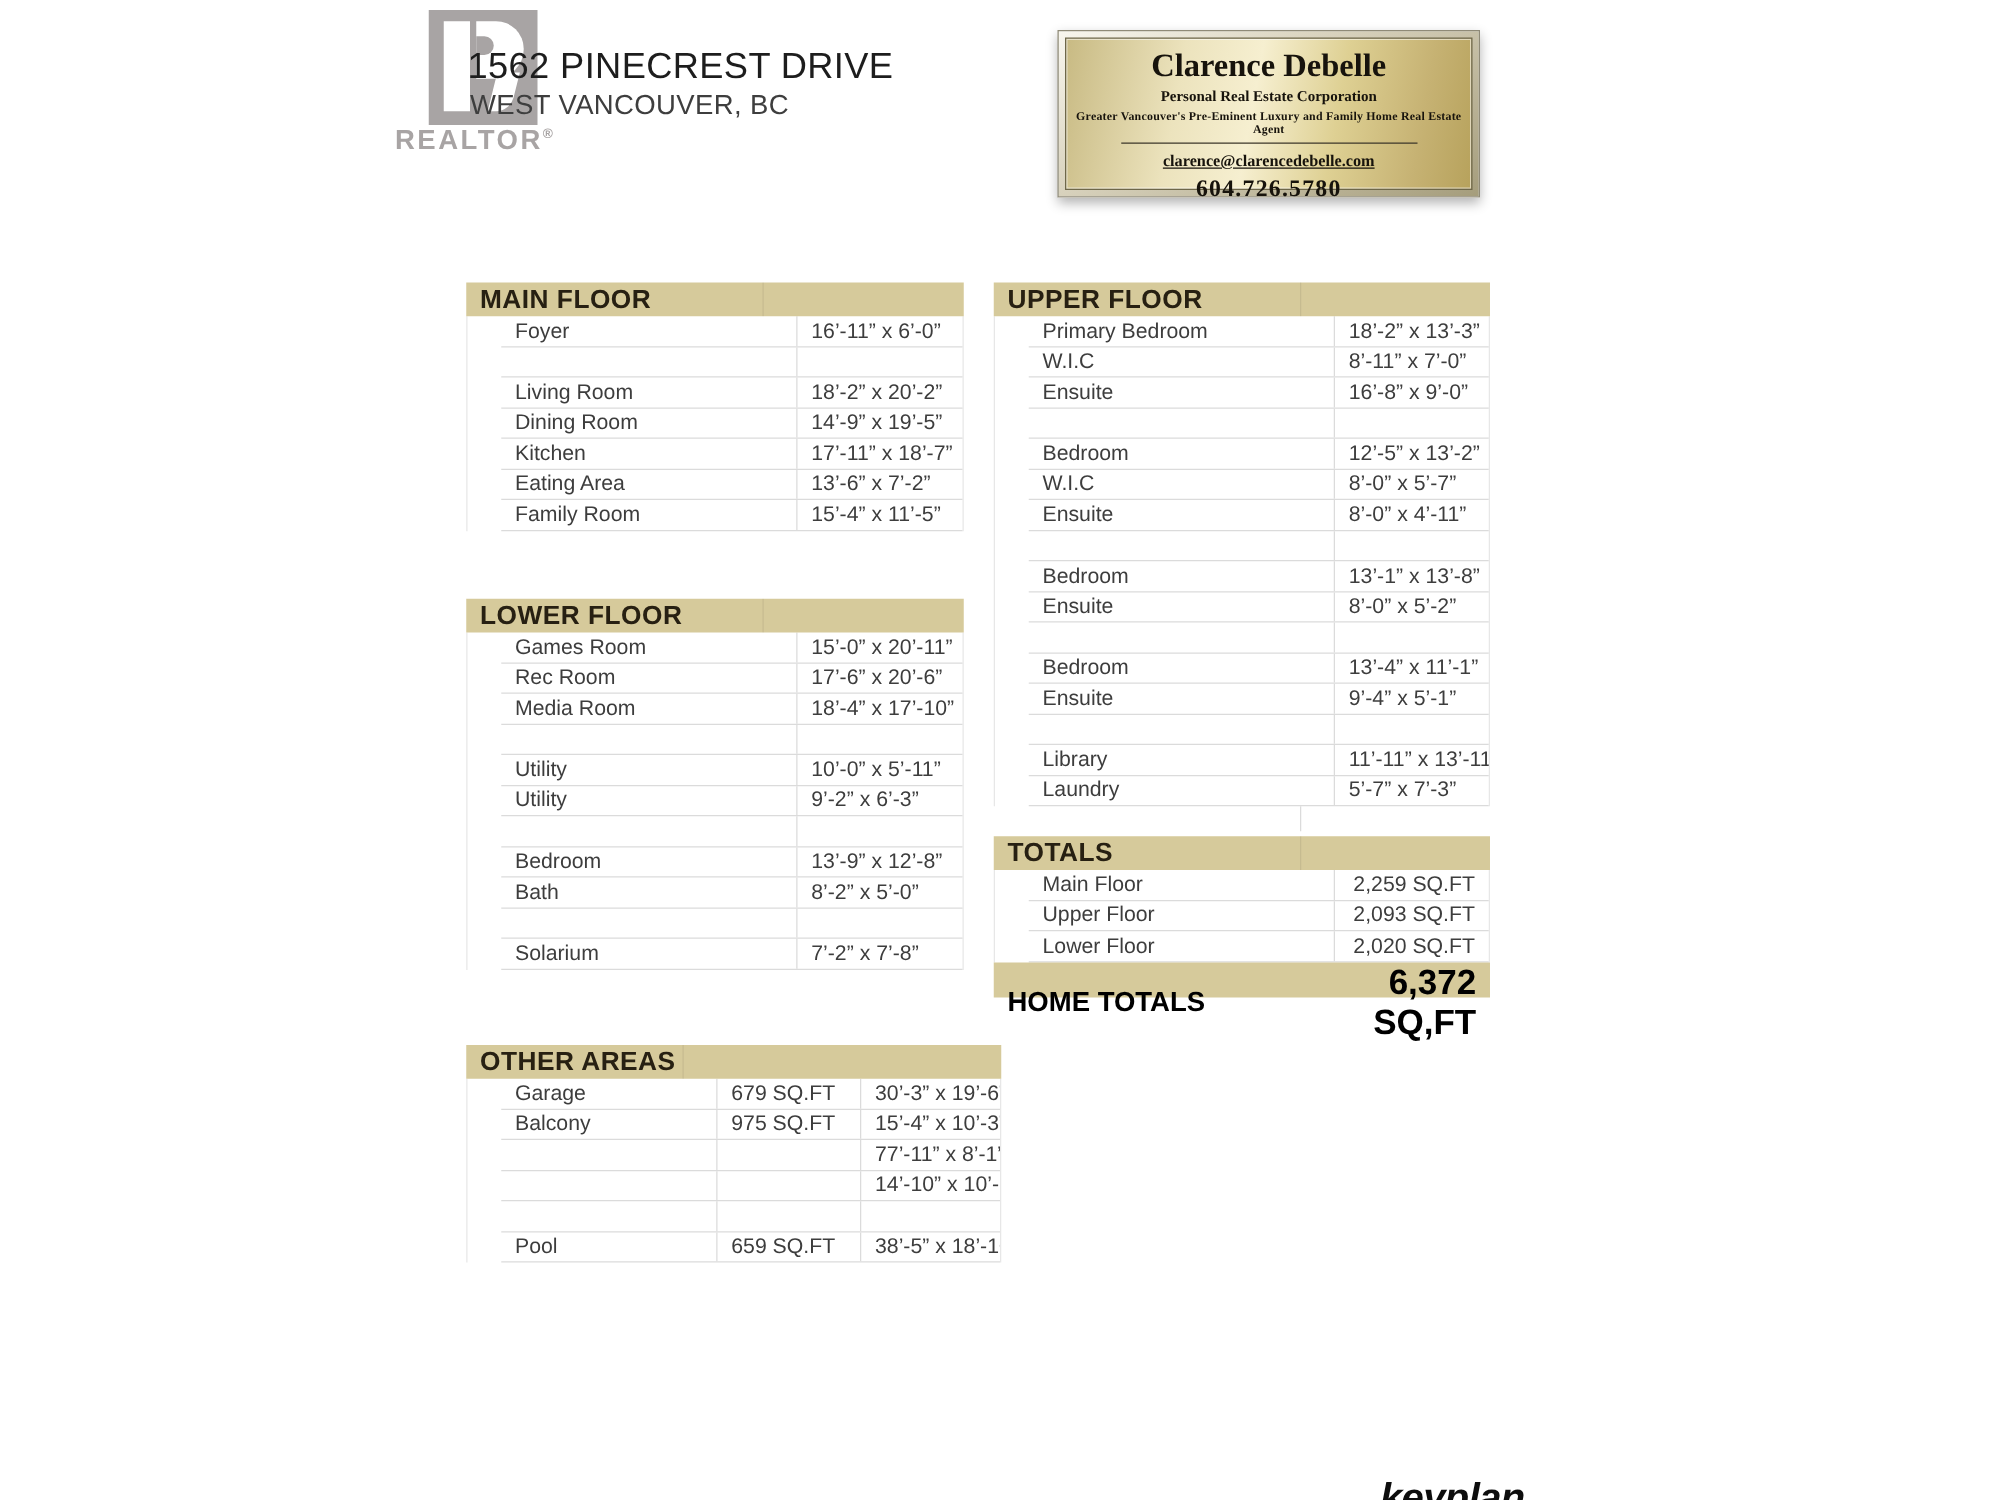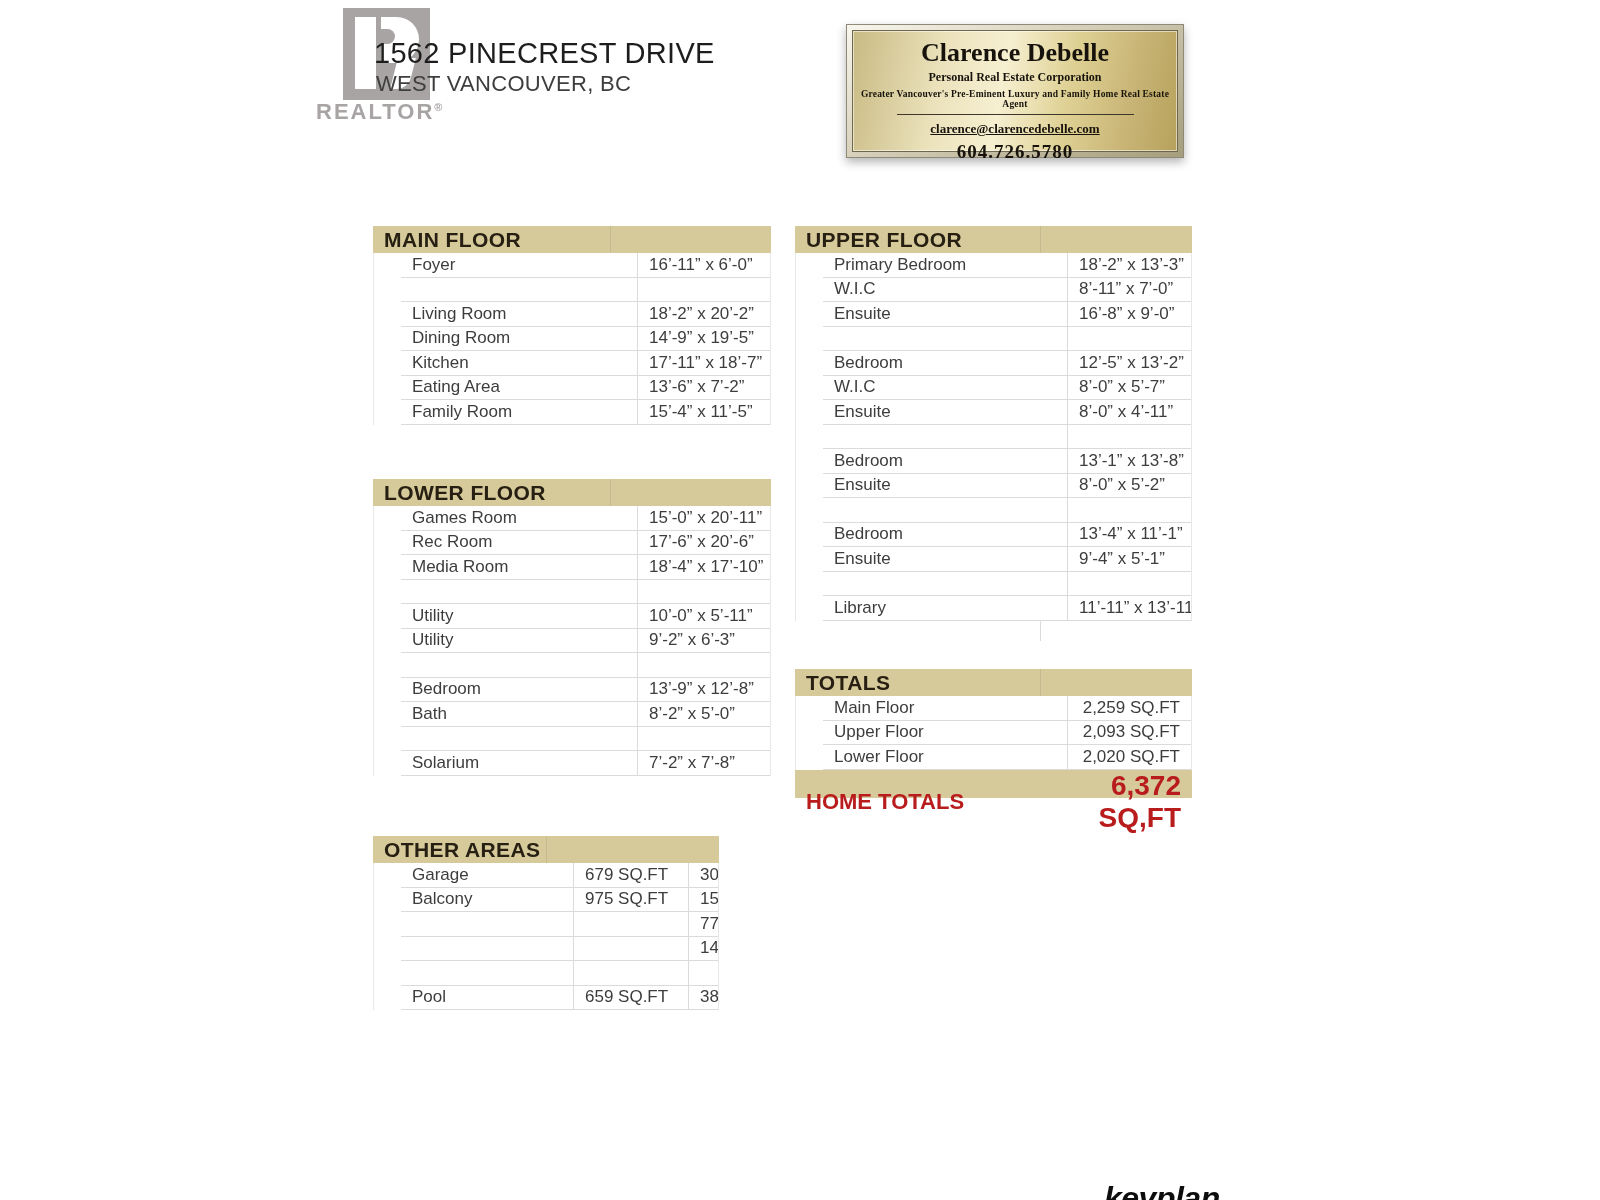--- a/index.html
+++ b/index.html
@@ -59,21 +59,21 @@
 
   .t-upper { --c1:245px; } .t-upper .row { grid-template-columns:245px 1fr; }
   .t-upper .cell:first-child { border-right:1px solid var(--grid_line,#dbdbdb); }
   .divider-stub { width:1px; height:20px; background:var(--grid_line,#dbdbdb); margin-left:245px; }
 
   .t-totals { --c1:245px; } .t-totals .row { grid-template-columns:245px 1fr; }
   .t-totals .cell:first-child { border-right:1px solid var(--grid_line,#dbdbdb); }
   .t-totals .cell-value { justify-content:flex-end; padding-right:11px; padding-left:0; }
   .home-row {
     display:grid; grid-template-columns:245px 1fr; height:28px; background:var(--tan,#d6ca9b);
-    align-items:center; font-weight:700; color:#b91c1c;
+    align-items:center; font-weight:700; color:#000000;
   }
   .home-row .hcell { font-size:22px; padding-left:11px; white-space:nowrap; }
   .home-row .hval  { font-size:28px; text-align:right; padding-right:11px; }
 
   
   .keyplan { position:absolute; left:1104px; top:1180px; display:flex; align-items:flex-end;font-style:italic; }
   .kp-text { font-size:32px; font-weight:700; color:#0d0d0d; letter-spacing:-0.5px; }
   .kp-fox {
     width:12px; height:12px; margin:4px 0 0 1px; display:inline-block;
     background:linear-gradient(180deg,var(--fox_orange,#e87a1e) 0%,#f3a54a 55%,#fbe3c2 100%);
@@ -184,21 +184,21 @@
           <div class="cell cell-name"></div>
           <div class="cell cell-dim"></div>
         </div>
         <div class="row">
           <div class="cell cell-name">Solarium</div>
           <div class="cell cell-dim">7’-2” x 7’-8”</div>
         </div>
       </div>
   </div>
 
-  <div class="tbl t-other" style="left:373px; top:836px; width:346px;">
+  <div class="tbl t-other" style="left:373px; top:836px; width:428px;">
     <div class="tbl-header">OTHER AREAS</div>
     <div class="rows">
         <div class="row">
           <div class="cell cell-name">Garage</div>
           <div class="cell cell-area">679 SQ.FT</div>
           <div class="cell cell-dim">30’-3” x 19’-6”</div>
         </div>
         <div class="row">
           <div class="cell cell-name">Balcony</div>
           <div class="cell cell-area">975 SQ.FT</div>
@@ -282,20 +282,24 @@
           <div class="cell cell-name">Ensuite</div>
           <div class="cell cell-dim">9’-4” x 5’-1”</div>
         </div>
         <div class="row">
           <div class="cell cell-name"></div>
           <div class="cell cell-dim"></div>
         </div>
         <div class="row">
           <div class="cell cell-name">Library</div>
           <div class="cell cell-dim">11’-11” x 13’-11”</div>
+        </div>
+        <div class="row">
+          <div class="cell cell-name">Laundry</div>
+          <div class="cell cell-dim">5’-7” x 7’-3”</div>
         </div>
       </div>
     <div class="divider-stub"></div>
   </div>
 
   <div class="tbl t-totals" style="left:795px; top:669px; width:397px;">
     <div class="tbl-header">TOTALS</div>
     <div class="rows">
         <div class="row">
           <div class="cell cell-name">Main Floor</div>

